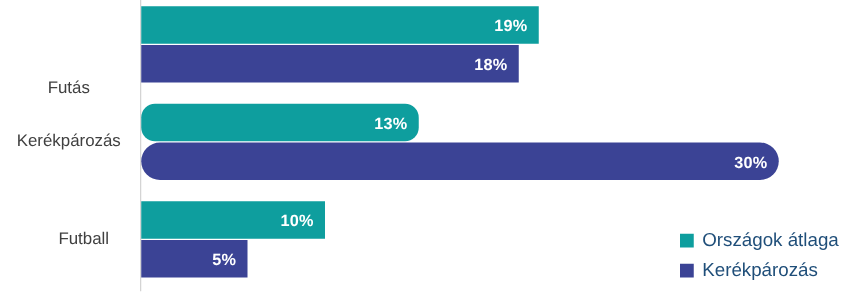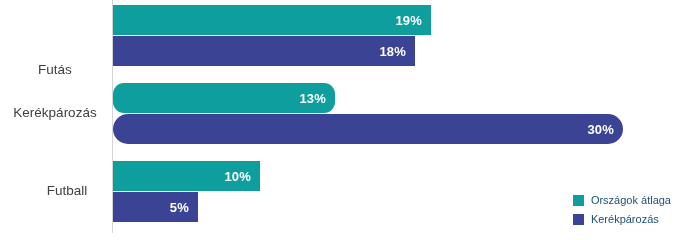--- a/index.html
+++ b/index.html
@@ -71,21 +71,21 @@
     display: flex;
     align-items: center;
     gap: 7px;
   }
   .legend-swatch {
     width: 11px;
     height: 11px;
     flex: 0 0 auto;
   }
   .legend-text {
-    font-size: 11px;
+    font-size: 15px;
     color: #1f4e79;
     white-space: nowrap;
   }
 </style>
 </head>
 <body>
 
 <div id="chart-root">
 
   <div class="axis-line"></div>

